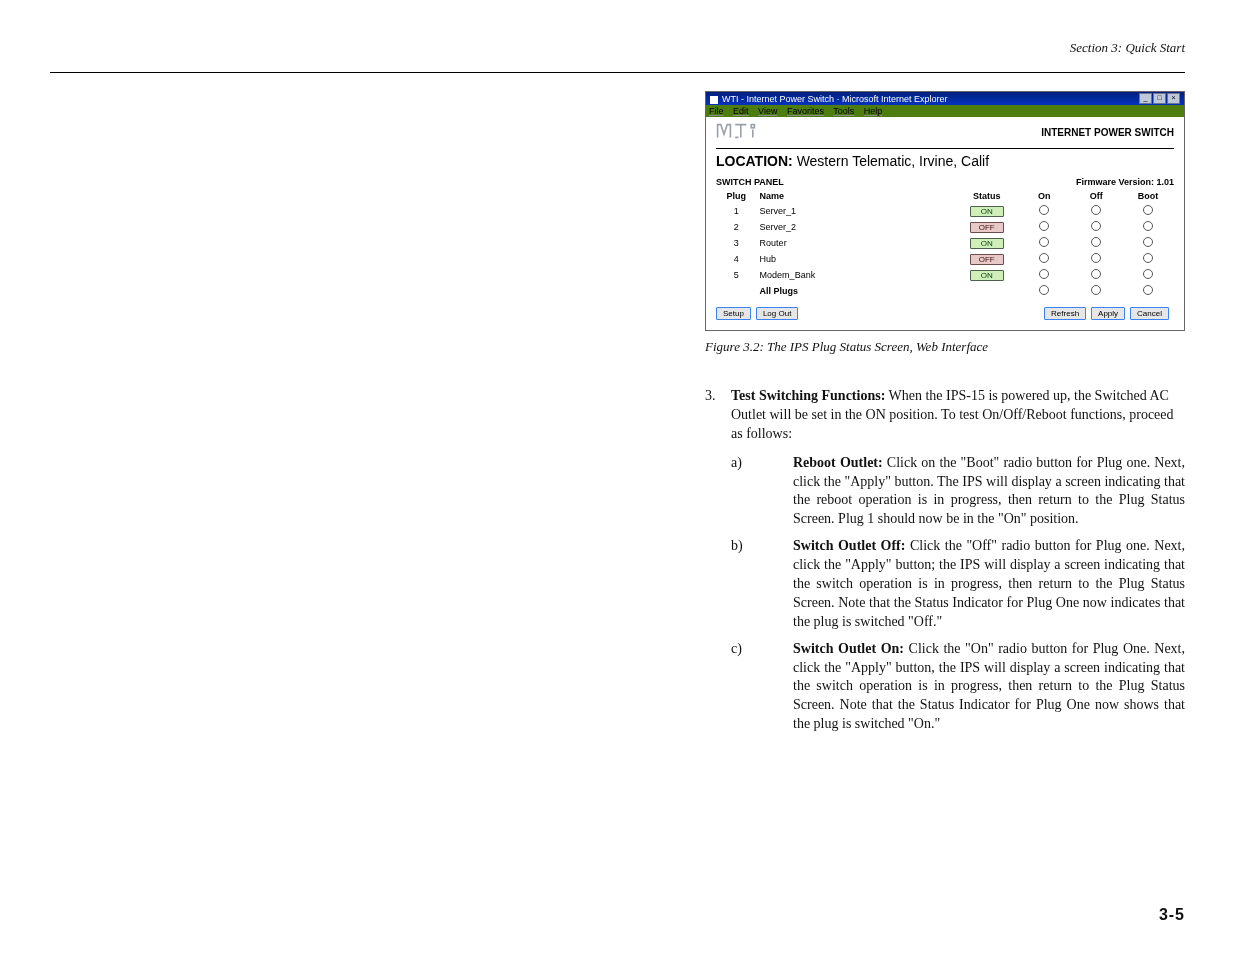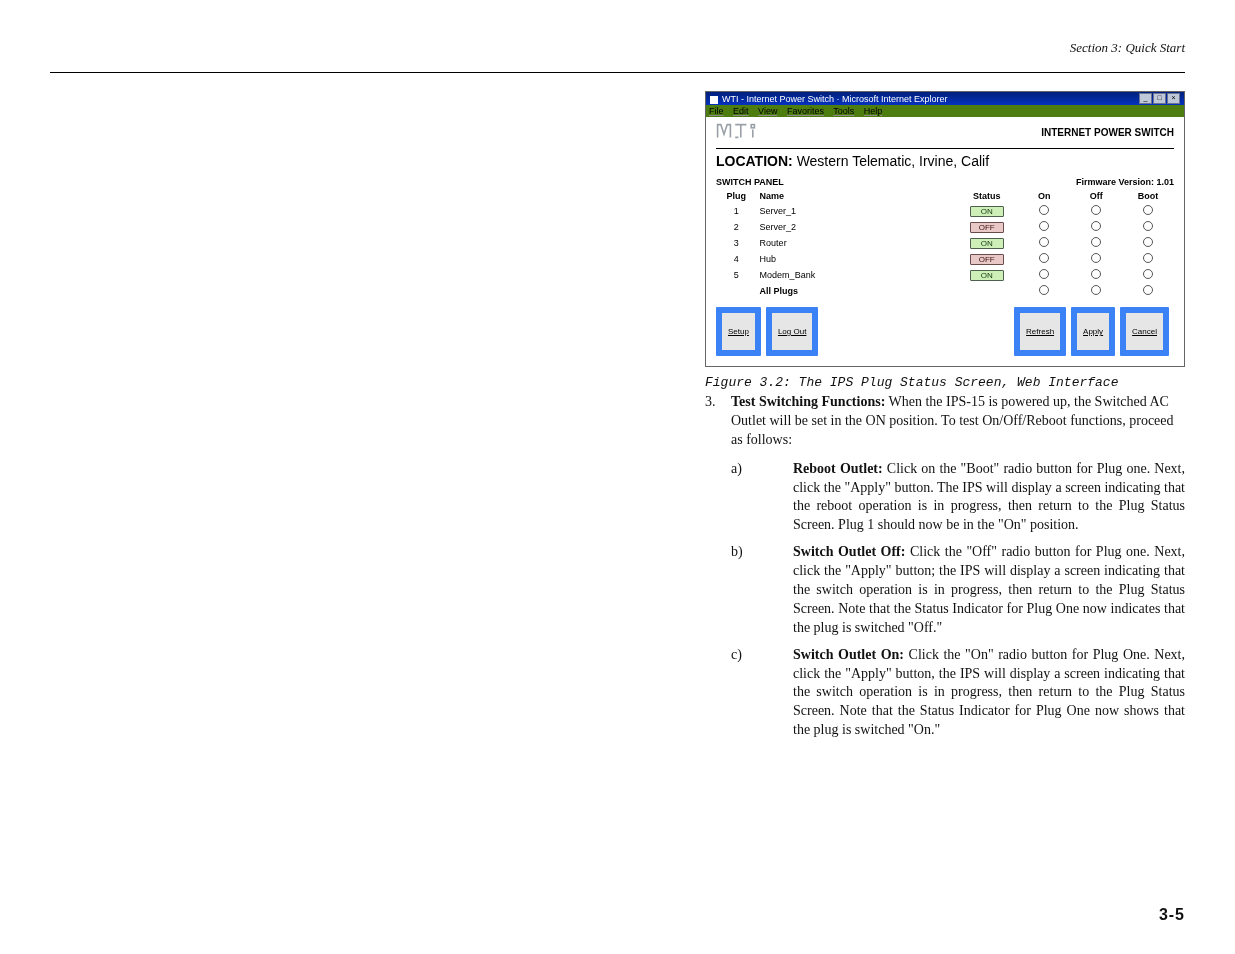--- a/index.html
+++ b/index.html
@@ -126,34 +126,32 @@
     display: inline-block;
     width: 8px; height: 8px;
     border: 1px solid #555;
     border-radius: 50%;
     background: #fff;
   }
   .btn-row { margin-top: 8px; display: flex; align-items: center; }
   .btn-row .spacer { flex: 1; }
   .wbtn {
     font-size: 8px;
-    padding: 14px 6px;
-    border: 6px solid #3b82f6;
+    padding: 1px 6px;
+    border: 1px solid #3b82f6;
     border-radius: 1px;
     background: #e6e6e6;
     margin-right: 5px;
-    text-decoration: underline;
   }
   .figure-caption {
     font-style: italic;
     font-size: 13px;
-    margin: 8px 0 3px 0;
+    margin: 8px 0 32px 0;
     width: 480px;
     margin-left: auto;
-    font-family: Liberation Mono, monospace;
   }
   .body-text {
     width: 480px;
     margin-left: auto;
     font-size: 14px;
     line-height: 1.35;
   }
   .ol-item {
     display: flex;
     margin-bottom: 10px;

